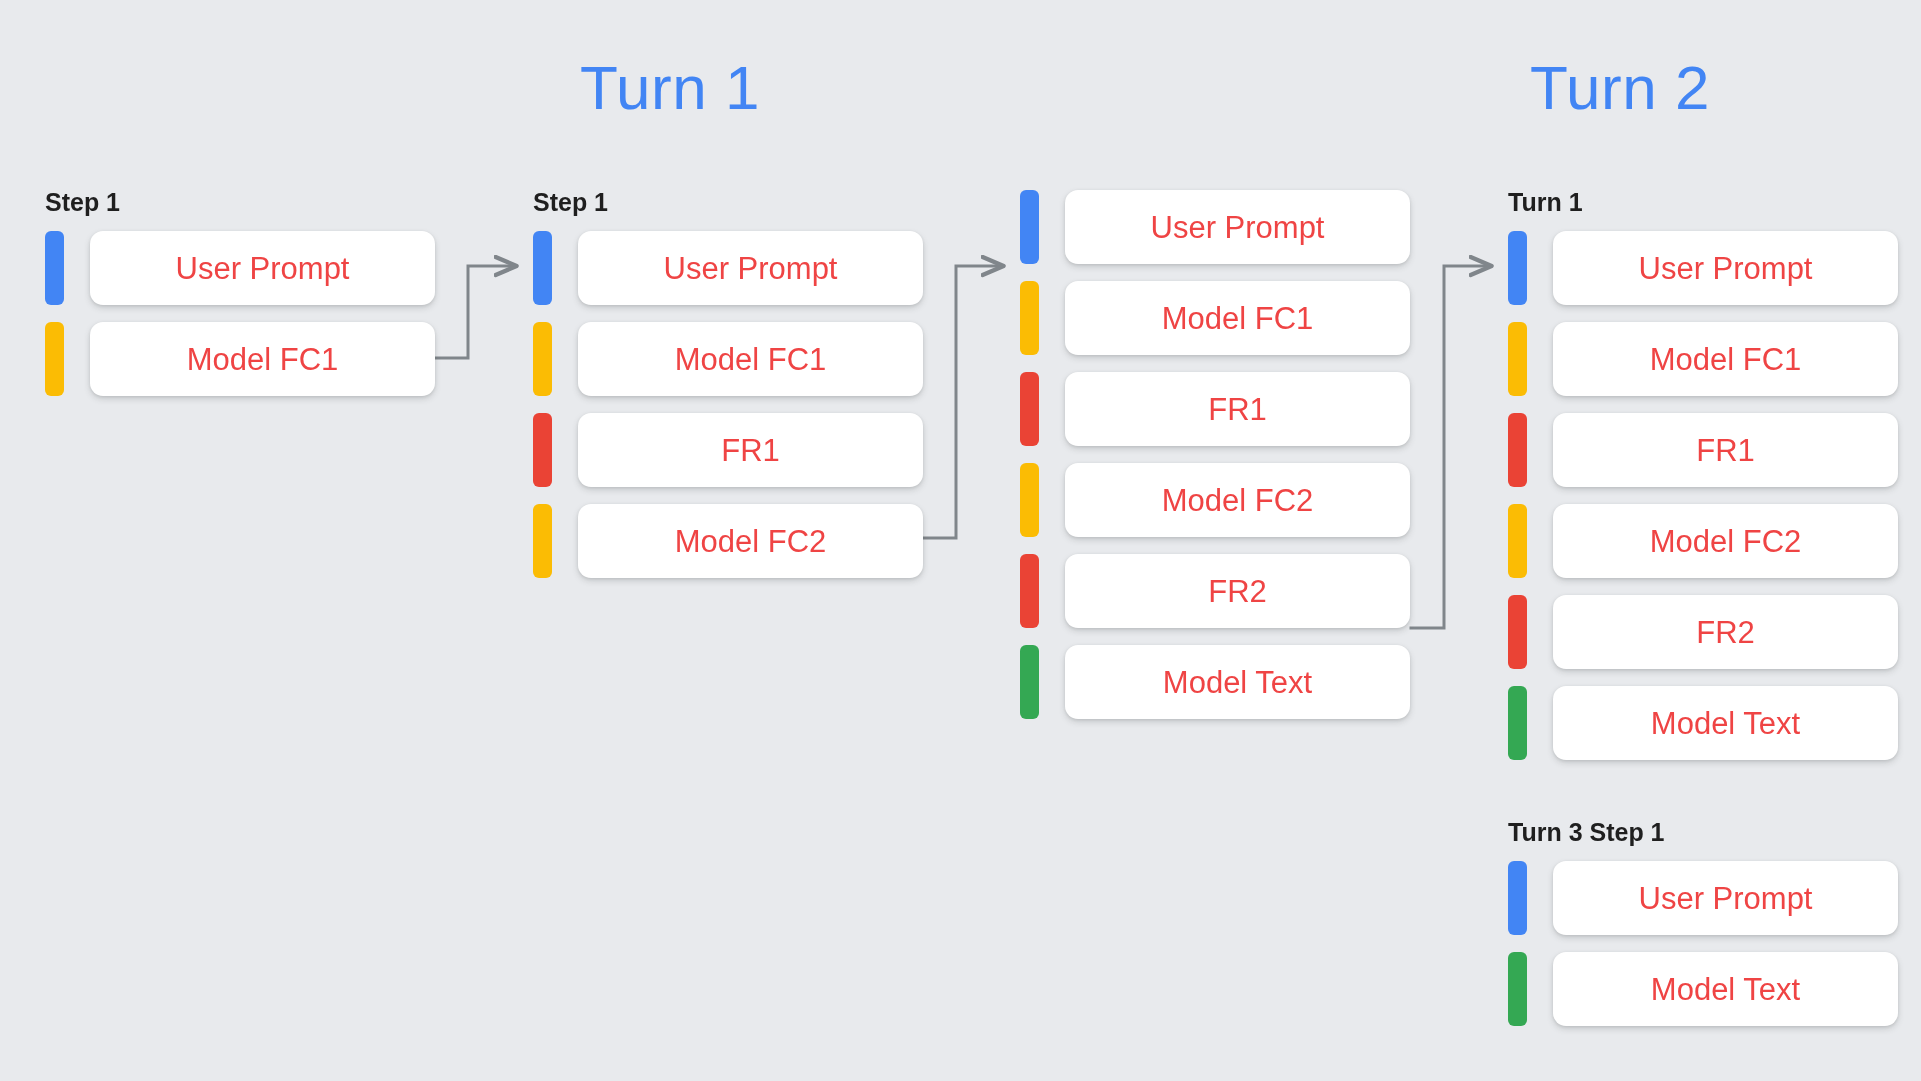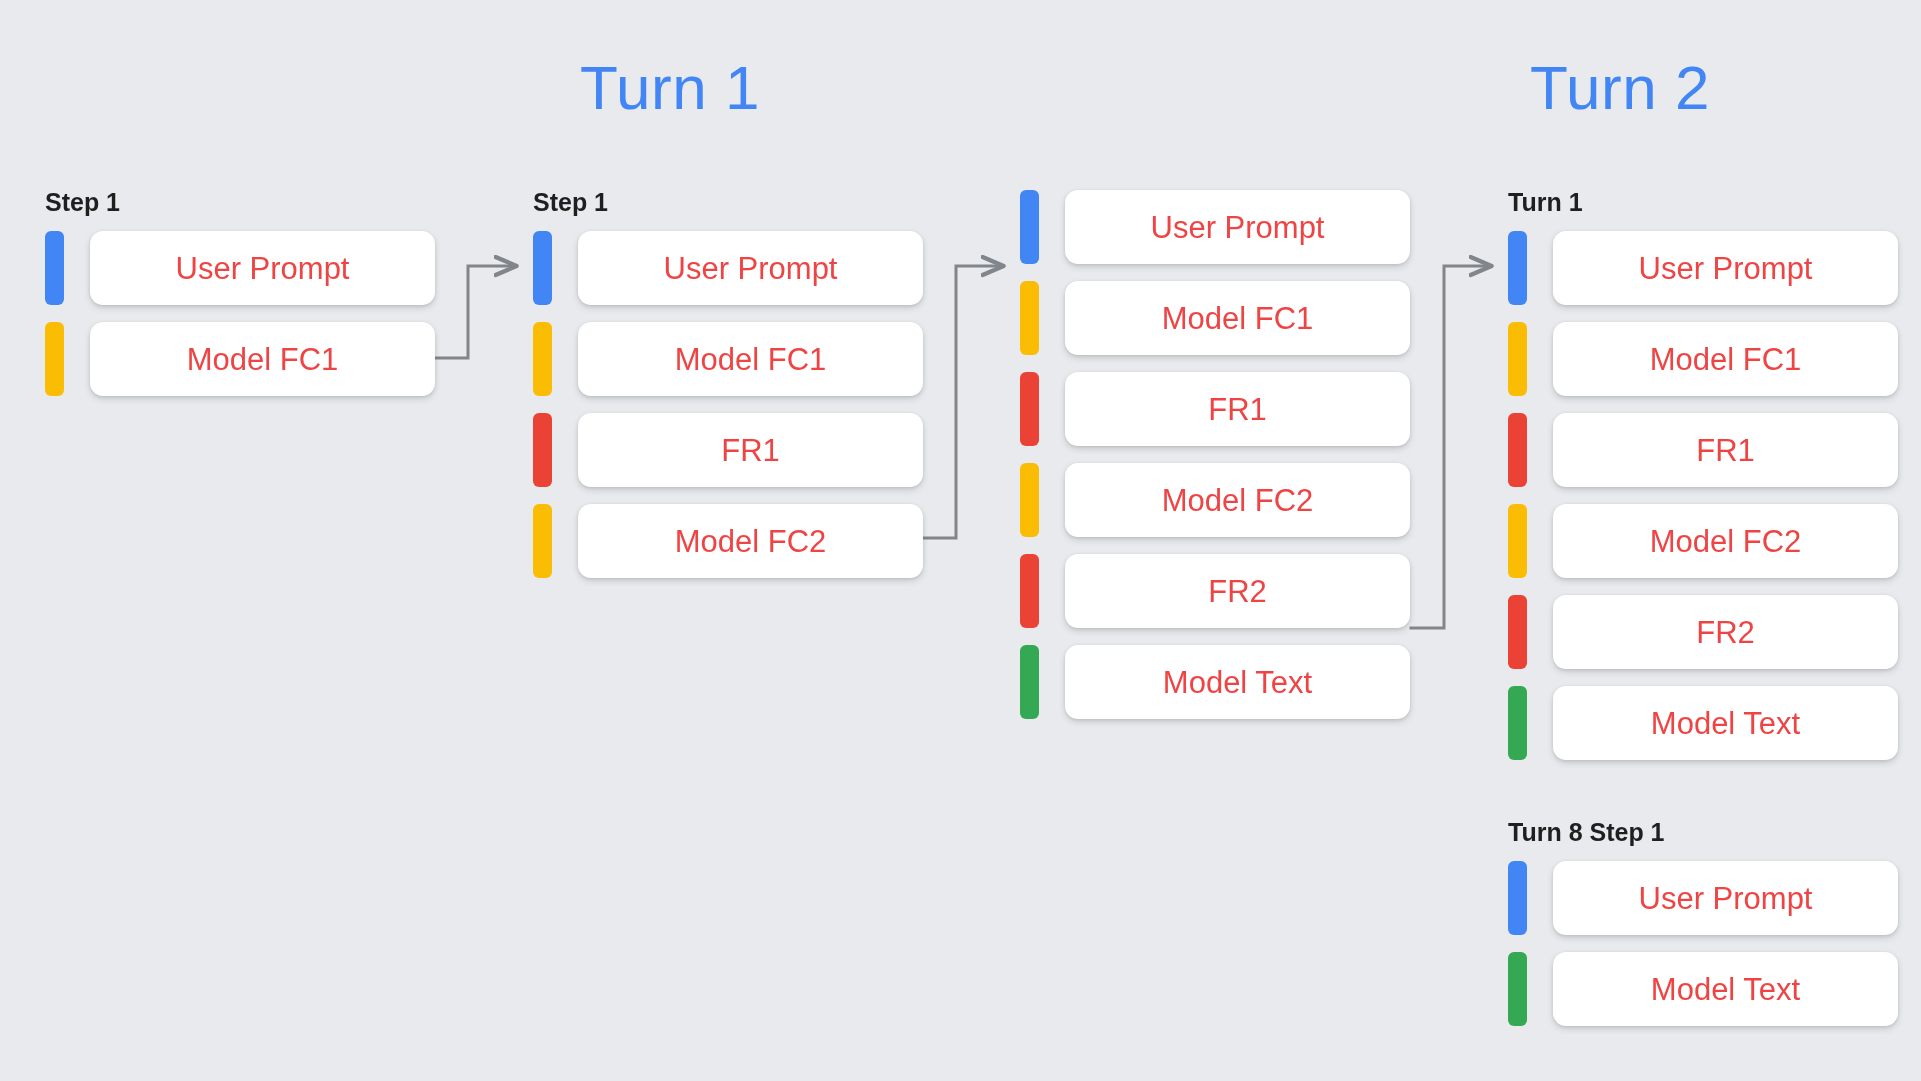--- a/index.html
+++ b/index.html
@@ -255,21 +255,21 @@
       <div class="row">
         <span class="bar green"></span>
         <div class="card">
           <span class="card-label">Model Text</span>
         </div>
       </div>
     </div>
   </div>
 
   <div class="column" id="col-turn2step1">
-    <div class="column-label">Turn 8 Step 1</div>
+    <div class="column-label">Turn 3 Step 1</div>
     <div class="rows">
       <div class="row">
         <span class="bar blue"></span>
         <div class="card">
           <span class="card-label">User Prompt</span>
         </div>
       </div>
       <div class="row">
         <span class="bar green"></span>
         <div class="card">

